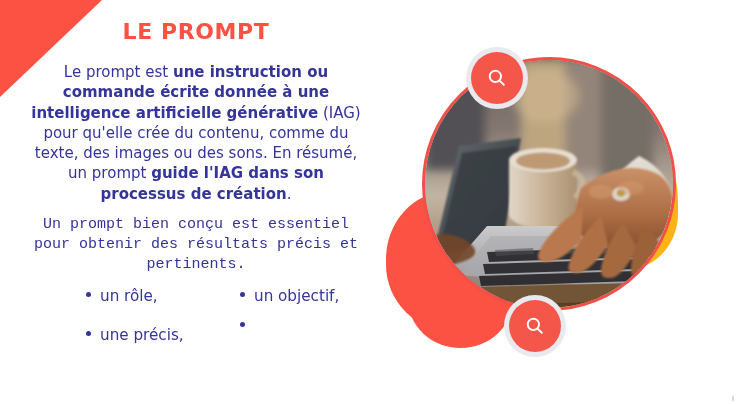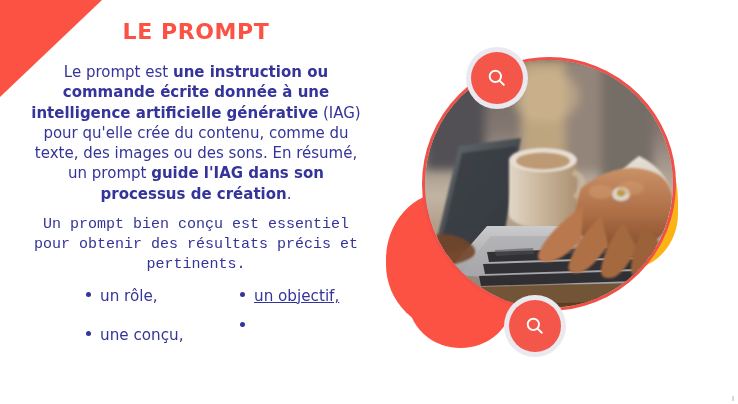--- a/index.html
+++ b/index.html
@@ -81,21 +81,21 @@
   .bullet .dot {
     width: 5px;
     height: 5px;
     border-radius: 50%;
     background: #34349a;
     flex: 0 0 auto;
     position: relative;
     top: -4px;
   }
   .bullet-col-a { padding-left: 48px; }
-  .bullet-col-b { padding-left: 24px; text-decoration: underline; }
+  .bullet-col-b { padding-left: 24px; }
 
   
   .graphic {
     position: absolute;
     left: 378px;
     top: 0;
     width: 360px;
     height: 404px;
   }
   .blob {
@@ -199,21 +199,21 @@
       <div class="bullet bullet-col-a">
         <span class="dot"></span>
         <span>un rôle,</span>
       </div>
       <div class="bullet bullet-col-b">
         <span class="dot"></span>
         <span>un objectif,</span>
       </div>
       <div class="bullet bullet-col-a">
         <span class="dot"></span>
-        <span>une conçu,</span>
+        <span>une précis,</span>
       </div>
       <div class="bullet bullet-col-b">
         <span class="dot"></span>
       </div>
     </div>
 
   </div>
 
   <div class="graphic">
 

